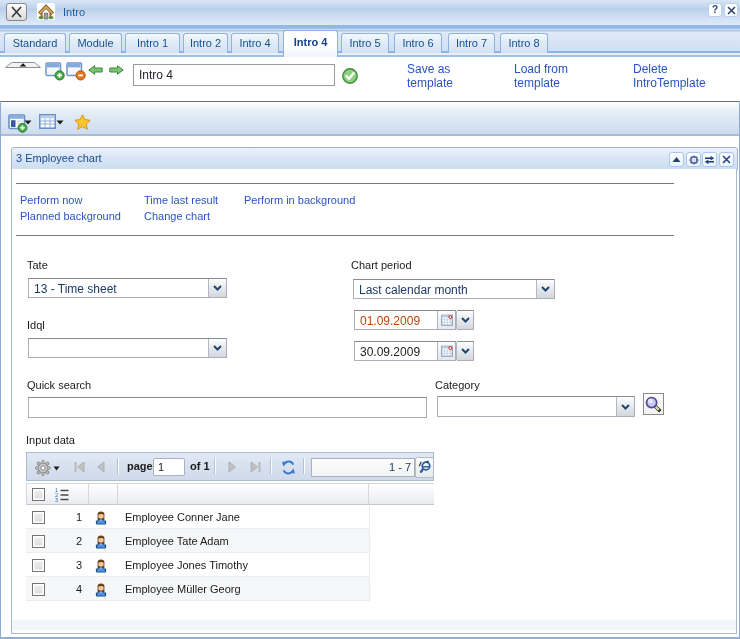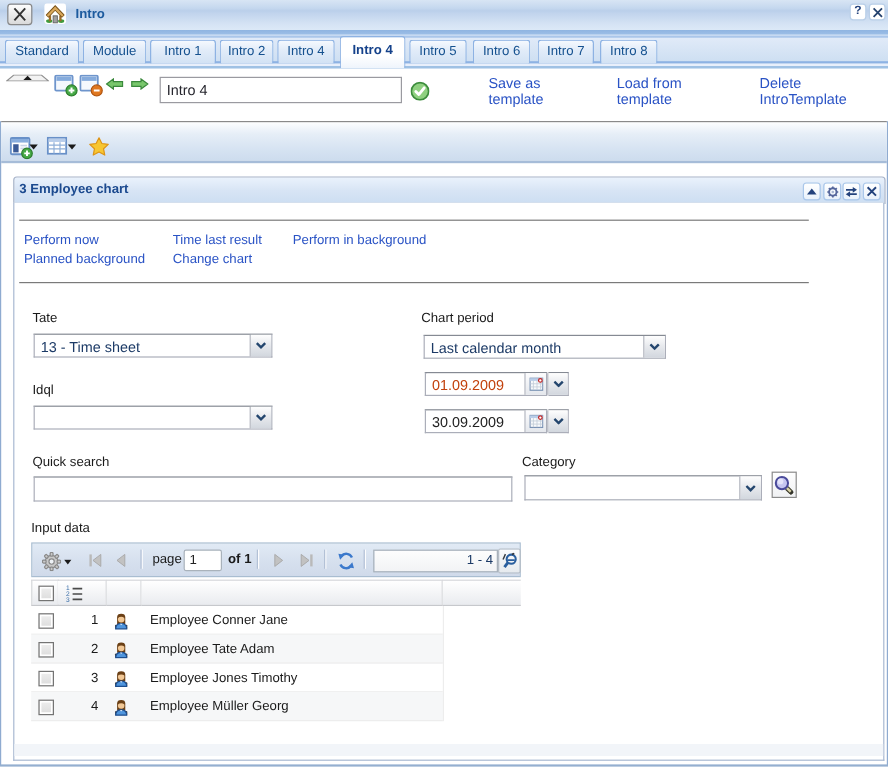--- a/index.html
+++ b/index.html
@@ -46,21 +46,21 @@
  <svg width="16" height="16">
   <ellipse cx="3" cy="13.6" rx="2.6" ry="1.6" fill="#3f9c3f"></ellipse>
   <ellipse cx="13" cy="13.6" rx="2.6" ry="1.6" fill="#3f9c3f"></ellipse>
   <rect x="2.7" y="8.8" width="1.9" height="5" fill="#9c6a28"></rect>
   <rect x="11.4" y="8.8" width="1.9" height="5" fill="#9c6a28"></rect>
   <rect x="6.3" y="9.2" width="3.5" height="5.8" fill="#a0a0a0" stroke="#666" stroke-width="0.8"></rect>
   <path d="M1.2 9.6 L8 2.6 L14.8 9.6" fill="none" stroke="#7a5218" stroke-width="3.4"></path>
   <path d="M1.6 9.3 L8 2.8 L14.4 9.3" fill="none" stroke="#d9a85c" stroke-width="1.8"></path>
  </svg>
   </div>
-<div class="abs" style="left:63px;top:6px;font-size:11px;font-weight:bold;color:#1c5a9e">Intro</div>
+<div class="abs" style="left:63px;top:6px;font-size:11px;font-weight:normal;color:#1c5a9e">Intro</div>
 
 <div class="abs" style="left:708px;top:3px;width:12px;height:12px;border:1px solid #b9cfe8;border-radius:3px;
  background:#fff;color:#23427c;font-size:10px;font-weight:bold;text-align:center;line-height:12px">?</div>
 <div class="abs" style="left:724px;top:3px;width:12px;height:12px;border:1px solid #b9cfe8;border-radius:3px;
  background:#fff;display:flex;align-items:center;justify-content:center">
  <svg width="9" height="9">
       <path d="M1 1 L8 8 M8 1 L1 8" stroke="#24426e" stroke-width="1.5"></path>
     </svg>
   </div>
 
@@ -171,21 +171,21 @@
   </div>
 
 <div class="abs" style="left:74px;top:114px">
  <svg width="17" height="16">
   <polygon points="8.5,0.8 10.9,5.6 16.2,6.3 12.3,10 13.3,15.2 8.5,12.7 3.7,15.2 4.7,10 0.8,6.3 6.1,5.6" fill="#f7c631" stroke="#dd9416" stroke-width="1" stroke-linejoin="round"></polygon>
  </svg>
   </div>
 
 <div class="abs" style="left:11px;top:147px;width:725px;height:21px;border:1px solid #a5b2c8;
  border-radius:3px 3px 0 0;background:linear-gradient(#eaf2fc,#d8e5f5 50%,#cddef2)"></div>
-<div class="abs" style="left:16px;top:152px;font-size:11px;font-weight:bold;color:#1c4a8f">3 Employee chart</div>
+<div class="abs" style="left:16px;top:152px;font-size:11px;font-weight:normal;color:#1c4a8f">3 Employee chart</div>
 <div class="hbtn" style="left:669px">
     <svg width="9" height="7">
       <polygon points="4.5,1 8.5,6 0.5,6" fill="#23427c"></polygon>
     </svg>
   </div>
 <div class="hbtn" style="left:686px">
     <svg width="10" height="10">
  <circle cx="5" cy="5" r="3.1" fill="none" stroke="#56679c" stroke-width="1.6"></circle>
  <g stroke="#56679c" stroke-width="1.4">
   <path d="M5 0.4 L5 2 M5 8 L5 9.6 M0.4 5 L2 5 M8 5 L9.6 5 M1.7 1.7 L2.9 2.9 M7.1 7.1 L8.3 8.3 M8.3 1.7 L7.1 2.9 M2.9 7.1 L1.7 8.3"></path>
@@ -345,21 +345,21 @@
  <rect x="0.5" y="1" width="2" height="10" fill="#b9b9b9"></rect>
       <polygon points="10,1 10,11 3.5,6" fill="#c2c2c2" stroke="#a8a8a8" stroke-width="0.8"></polygon>
     </svg>
   </div>
 <div class="abs" style="left:97px;top:461px">
     <svg width="8" height="12">
  <polygon points="7,1 7,11 0.5,6" fill="#c2c2c2" stroke="#a8a8a8" stroke-width="0.8"></polygon>
     </svg>
   </div>
 <div class="sep" style="left:117px"></div>
-<div class="abs lbl" style="left:127px;top:460px;font-weight:normal">page</div>
+<div class="abs lbl" style="left:127px;top:460px;font-weight:bold">page</div>
 <div class="abs" style="left:153px;top:458px;width:30px;height:16px;border:1px solid #a9b2bb;border-radius:2px;background:#fff">
  <div style="position:absolute;left:4px;top:2px;font-size:11px;color:#222">1</div>
   </div>
 <div class="abs lbl" style="left:190px;top:460px;font-weight:bold">of 1</div>
 <div class="sep" style="left:214px"></div>
 
 <div class="abs" style="left:228px;top:461px">
     <svg width="8" height="12">
  <polygon points="1,1 1,11 7.5,6" fill="#c2c2c2" stroke="#a8a8a8" stroke-width="0.8"></polygon>
     </svg>
@@ -376,21 +376,21 @@
     <svg width="15" height="15">
  <path d="M12.3 4.6 A 5.2 5.2 0 0 0 3.4 3.6" fill="none" stroke="#3b79cc" stroke-width="2"></path>
  <polygon points="1,1.4 6.2,2.2 2.4,6.4" fill="#3b79cc"></polygon>
  <path d="M2.7 10.4 A 5.2 5.2 0 0 0 11.6 11.4" fill="none" stroke="#3b79cc" stroke-width="2"></path>
  <polygon points="14,13.6 8.8,12.8 12.6,8.6" fill="#3b79cc"></polygon>
  </svg>
   </div>
 <div class="sep" style="left:303px"></div>
 
 <div class="abs" style="left:311px;top:458px;width:102px;height:17px;border:1px solid #a9b2bb;background:linear-gradient(#fdfdfd,#f2f3f5)">
- <div style="position:absolute;right:3px;top:2px;font-size:11px;color:#1c3a66">1 - 4</div>
+ <div style="position:absolute;right:3px;top:2px;font-size:11px;color:#1c3a66">1 - 7</div>
   </div>
 <div class="abs" style="left:415px;top:457px;width:17px;height:19px;border:1px solid #b6bdc6;border-radius:2px;
  background:linear-gradient(#fafbfc,#e6eaee);display:flex;align-items:center;justify-content:center">
  <svg width="15" height="15">
   <path d="M2.2 6.2 L4.2 1.8" stroke="#33383f" stroke-width="1.2"></path>
   <circle cx="9" cy="6" r="3.8" fill="none" stroke="#2a5f9e" stroke-width="1.7"></circle>
   <path d="M6 6.8 L12 6.8" stroke="#2a5f9e" stroke-width="1.4"></path>
   <path d="M9.6 2 L11.6 1.2" stroke="#33383f" stroke-width="1.4"></path>
   <path d="M6.2 8.8 L3.4 12.6" stroke="#2a5f9e" stroke-width="2.4"></path>
  </svg>

